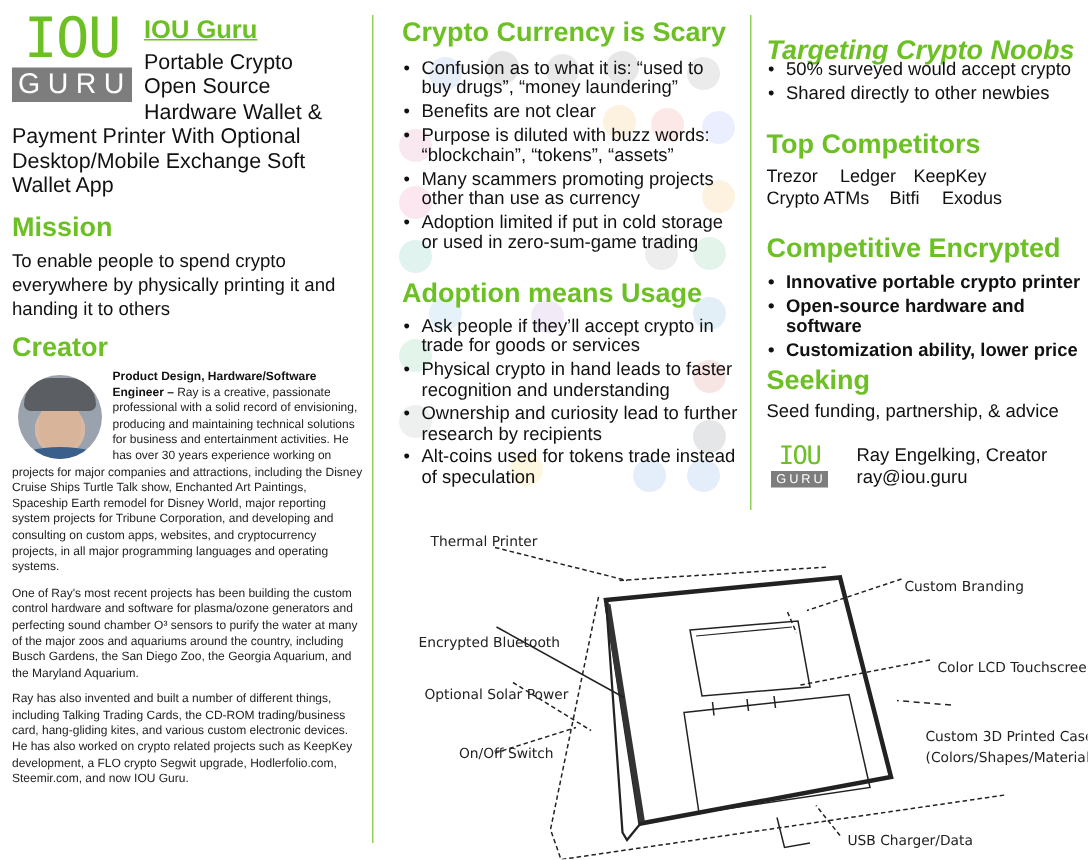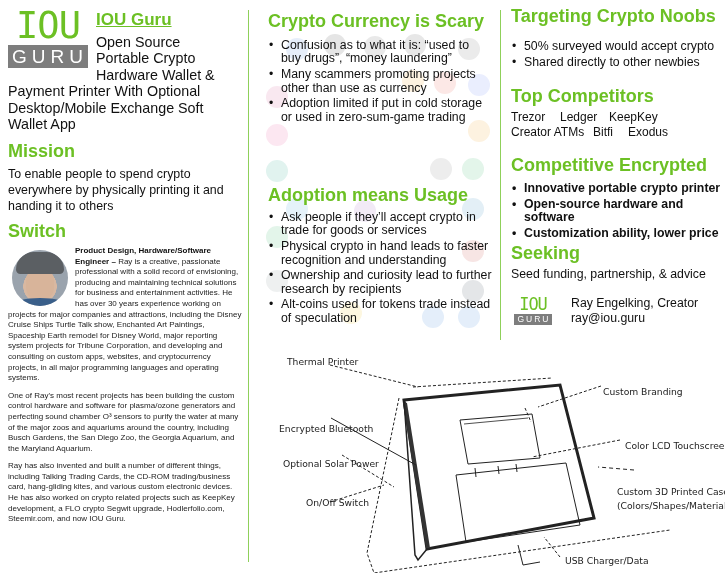--- a/index.html
+++ b/index.html
@@ -39,21 +39,21 @@
   ul.bul { list-style: none; margin: 0; padding: 0; font-size: 12.3px; line-height: 13.4px; }
   ul.bul li { position: relative; padding-left: 13px; margin-bottom: 2.3px; }
   ul.bul li::before { content: "•"; position: absolute; left: 1px; top: 0; }
   .c2-list1 { position: absolute; left: 268px; top: 39px; width: 222px; }
   .c2-list2 { position: absolute; left: 268px; top: 211px; width: 226px; }
   .coins { position: absolute; left: 262px; top: 30px; width: 236px; height: 300px; }
   .coin { position: absolute; width: 22px; height: 22px; border-radius: 50%; opacity: 0.13; }
 
   
   .c3 { position: absolute; left: 511px; }
-  .c3-h1 { top: 6px; }
+  .c3-h1 { top: 23px; font-style: italic; }
   .c3-list1 { top: 40px; width: 210px; }
   .c3-h2 { top: 86px; }
   .competitors { top: 110px; font-size: 12px; line-height: 15px; }
   .competitors span { display: inline-block; }
   .c3-h3 { top: 155px; }
   .c3-list2 { top: 182px; width: 210px; font-weight: bold; }
   .c3-h4 { top: 243px; }
   .seeking-p { top: 267px; font-size: 12.3px; }
   .small-logo { position: absolute; left: 514px; top: 297px; width: 38px; }
   .small-logo .iou { font-family: "DejaVu Sans Mono", monospace; color: #6cc024; font-size: 17px; line-height: 15px;
@@ -69,32 +69,32 @@
 </style>
 </head>
 <body>
 
 <div class="logo">
   <div class="iou">IOU</div>
   <div class="guru">GURU</div>
 </div>
 <a class="title-link">IOU Guru</a>
 <div class="subtitle">
+  <span class="indent">Portable Crypto</span>
   <span class="indent">Open Source</span>
-  <span class="indent">Portable Crypto</span>
   <span class="indent">Hardware Wallet &amp;</span>
   <span style="display:block">Payment Printer With Optional</span>
   <span style="display:block">Desktop/Mobile Exchange Soft</span>
   <span style="display:block">Wallet App</span>
 </div>
 
 <h2 class="h2 mission-h">Mission</h2>
 <div class="mission-p">To enable people to spend crypto everywhere by physically printing it and handing it to others</div>
 
-<h2 class="h2 creator-h">Switch</h2>
+<h2 class="h2 creator-h">Creator</h2>
 <div class="avatar">
   <div class="face"></div>
   <div class="cap"></div>
   <div class="shirt"></div>
 </div>
 <div class="bio">
   <div class="float-space"></div>
   <p><b>Product Design, Hardware/Software Engineer –</b><span> Ray is a creative, passionate professional with a solid record of envisioning, producing and maintaining technical solutions for business and entertainment activities. He has over 30 years experience working on projects for major companies and attractions, including the Disney Cruise Ships Turtle Talk show, Enchanted Art Paintings, Spaceship Earth remodel for Disney World, major reporting system projects for Tribune Corporation, and developing and consulting on custom apps, websites, and cryptocurrency projects, in all major programming languages and operating systems.</span></p>
   <p>One of Ray's most recent projects has been building the custom control hardware and software for plasma/ozone generators and perfecting sound chamber O³ sensors to purify the water at many of the major zoos and aquariums around the country, including Busch Gardens, the San Diego Zoo, the Georgia Aquarium, and the Maryland Aquarium.</p>
   <p>Ray has also invented and built a number of different things, including Talking Trading Cards, the CD-ROM trading/business card, hang-gliding kites, and various custom electronic devices. He has also worked on crypto related projects such as KeepKey development, a FLO crypto Segwit upgrade, Hodlerfolio.com, Steemir.com, and now IOU Guru.</p>
@@ -125,20 +125,22 @@
   <div class="coin" style="left:4px;top:240px;background:#7f8c8d"></div>
   <div class="coin" style="left:200px;top:250px;background:#2c3e50"></div>
   <div class="coin" style="left:78px;top:272px;background:#f1c40f"></div>
   <div class="coin" style="left:160px;top:276px;background:#2d7bd6"></div>
   <div class="coin" style="left:196px;top:276px;background:#2d7bd6"></div>
 </div>
 
 <h2 class="h2 c2-h1">Crypto Currency is Scary</h2>
 <ul class="bul c2-list1">
   <li>Confusion as to what it is: “used to buy drugs”, “money laundering”</li>
+  <li>Benefits are not clear</li>
+  <li>Purpose is diluted with buzz words: “blockchain”, “tokens”, “assets”</li>
   <li>Many scammers promoting projects other than use as currency</li>
   <li>Adoption limited if put in cold storage or used in zero-sum-game trading</li>
 </ul>
 
 <h2 class="h2 c2-h2">Adoption means Usage</h2>
 <ul class="bul c2-list2">
   <li>Ask people if they’ll accept crypto in trade for goods or services</li>
   <li>Physical crypto in hand leads to faster recognition and understanding</li>
   <li>Ownership and curiosity lead to further research by recipients</li>
   <li>Alt-coins used for tokens trade instead of speculation</li>
@@ -151,21 +153,21 @@
   <li>50% surveyed would accept crypto</li>
   <li>Shared directly to other newbies</li>
 </ul>
 
 <h2 class="h2 c3 c3-h2">Top Competitors</h2>
 <div class="c3 competitors">
   <div>
     <span style="width:49px">Trezor</span><span style="width:49px">Ledger</span><span>KeepKey</span>
   </div>
   <div>
-    <span style="width:82px">Creator ATMs</span><span style="width:35px">Bitfi</span><span>Exodus</span>
+    <span style="width:82px">Crypto ATMs</span><span style="width:35px">Bitfi</span><span>Exodus</span>
   </div>
 </div>
 
 <h2 class="h2 c3 c3-h3">Competitive Encrypted</h2>
 <ul class="bul c3 c3-list2">
   <li>Innovative portable crypto printer</li>
   <li>Open-source hardware and software</li>
   <li>Customization ability, lower price</li>
 </ul>
 

